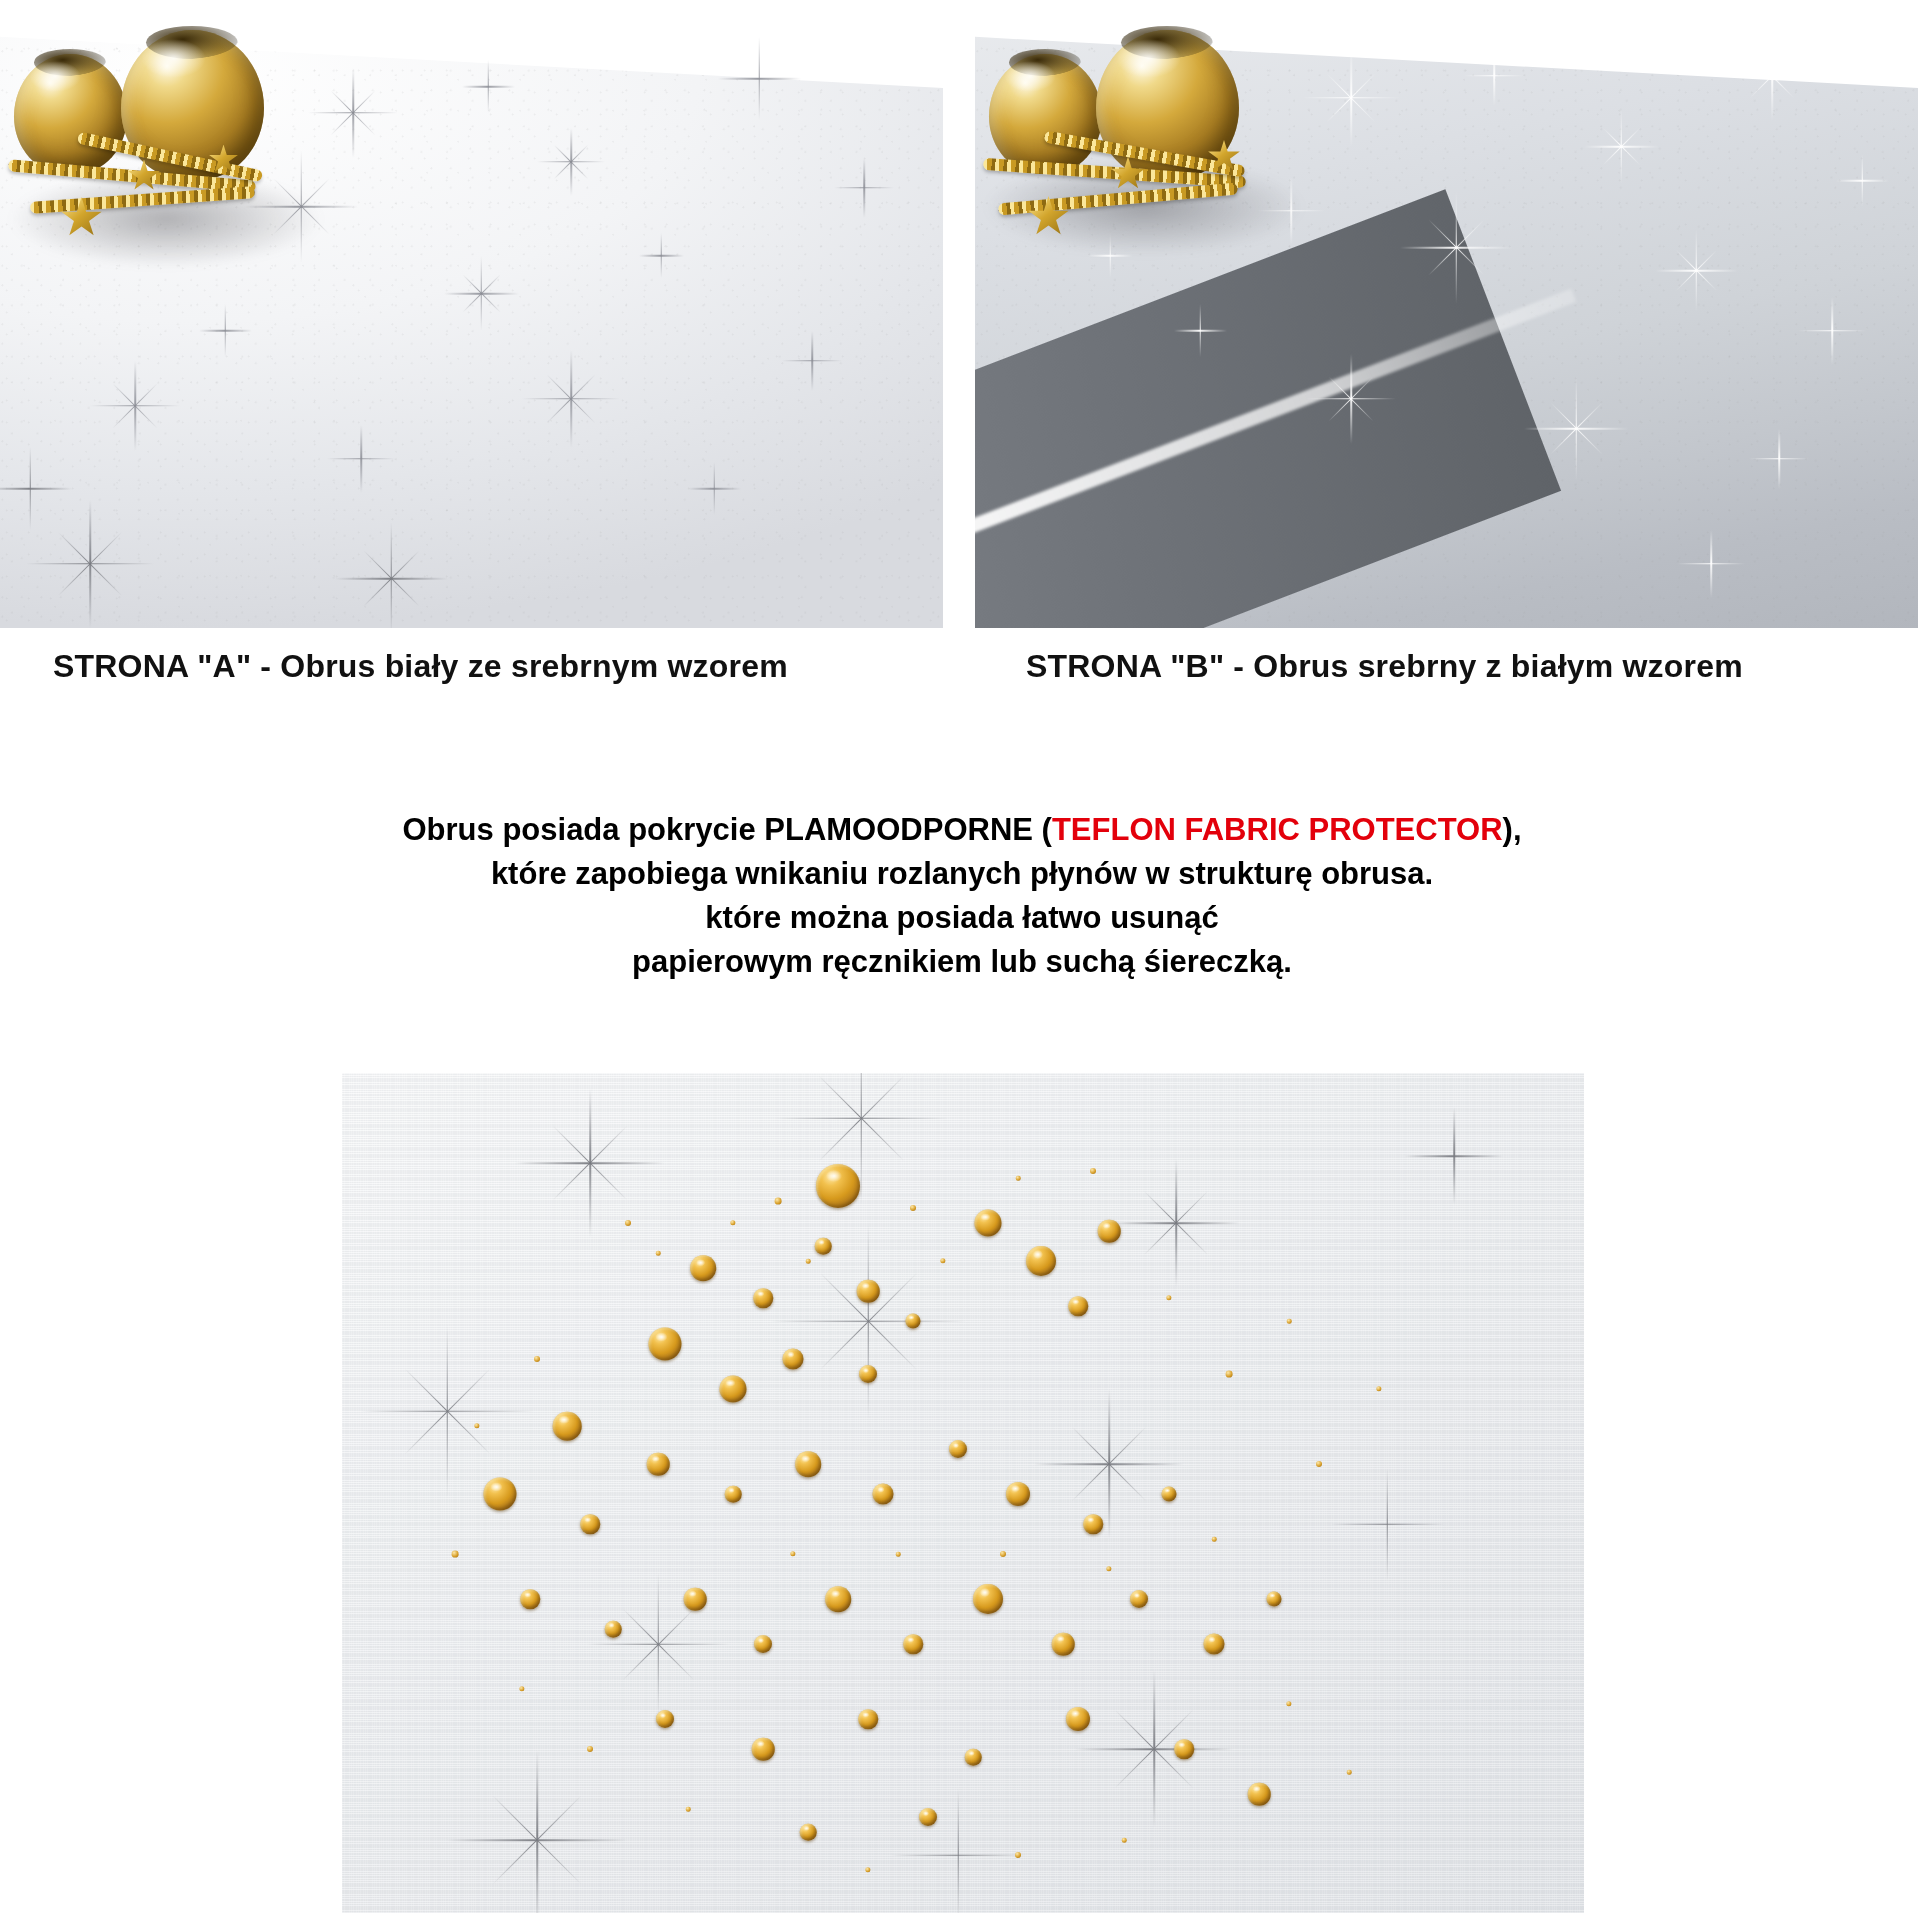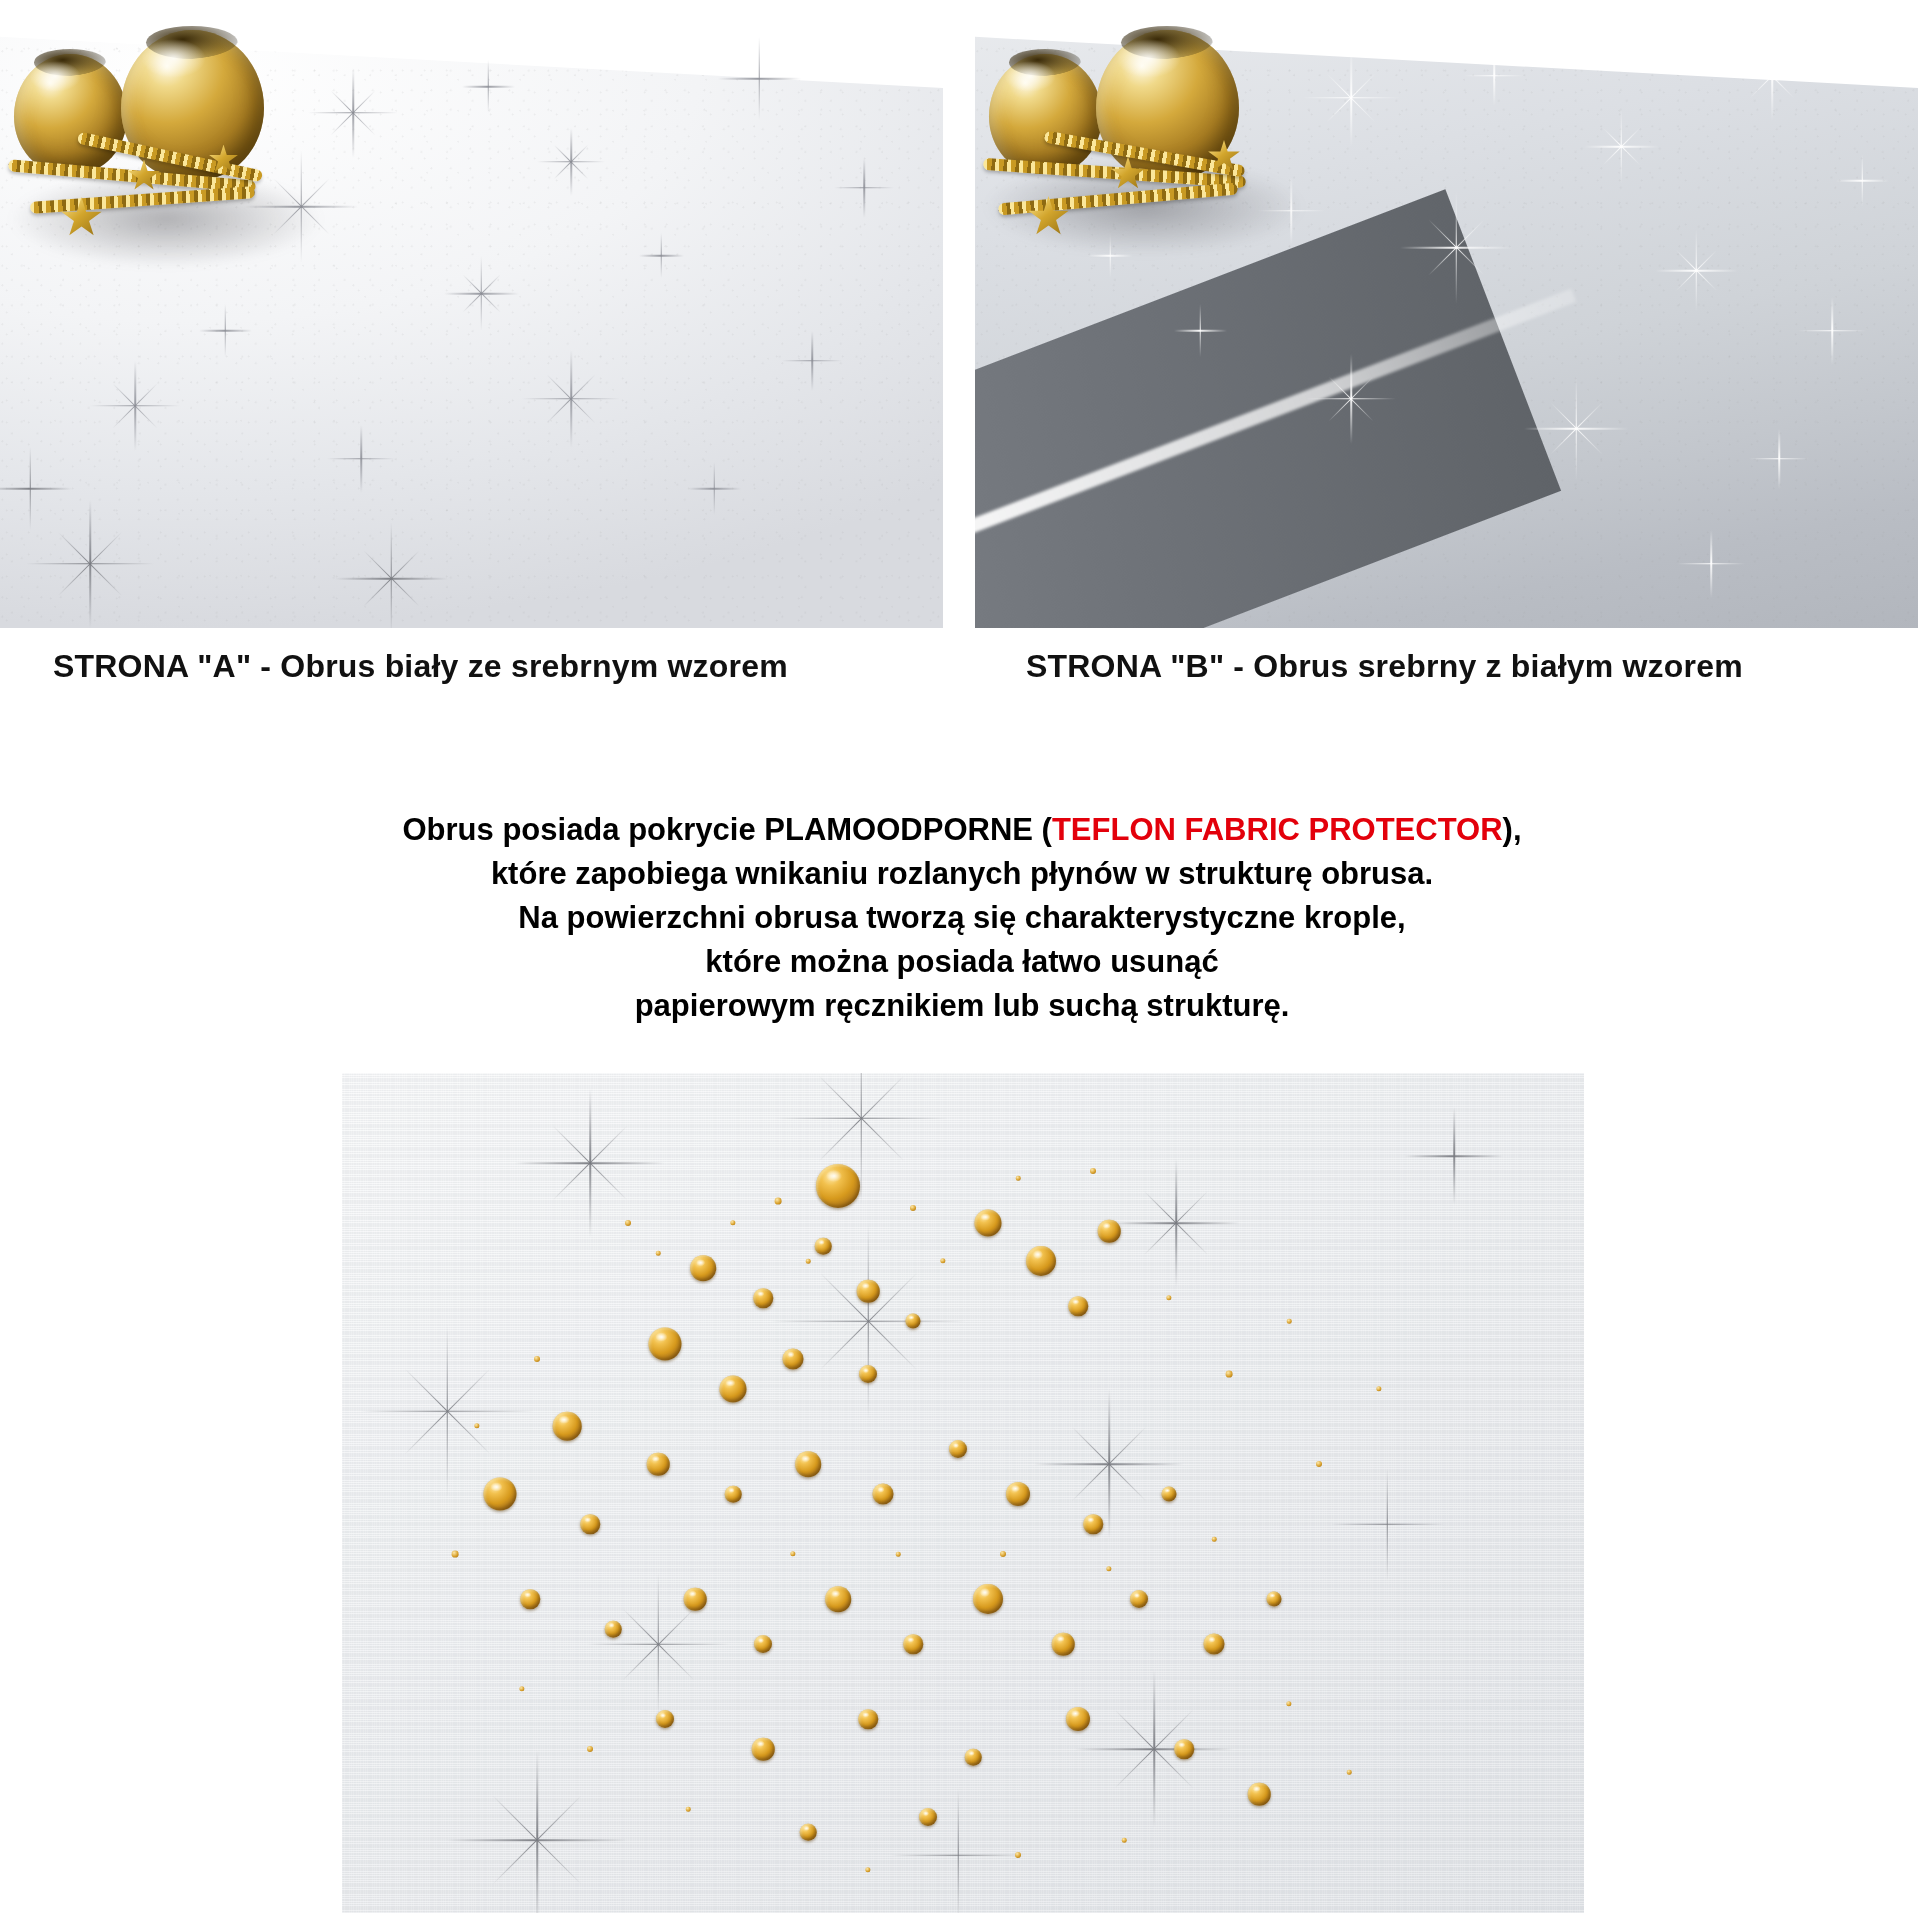--- a/index.html
+++ b/index.html
@@ -503,23 +503,22 @@
 </div>
 
 <div class="caption-row">
   <div class="caption left">STRONA  "A" - Obrus biały ze srebrnym wzorem</div>
   <div class="caption right">STRONA  "B" - Obrus srebrny z białym wzorem</div>
 </div>
 
 <div class="teflon">
   <p><span>Obrus posiada pokrycie PLAMOODPORNE (</span><span class="hl">TEFLON FABRIC PROTECTOR</span><span>),</span></p>
   <p>które zapobiega wnikaniu rozlanych płynów w strukturę obrusa.</p>
-  <p>Na powierzchni obrusa tworzą się charakterystyczne krople,</p>
   <p>które można posiada łatwo usunąć</p>
-  <p>papierowym ręcznikiem lub suchą strukturę.</p>
+  <p>papierowym ręcznikiem lub suchą śiereczką.</p>
 </div>
 
 <div class="drops-photo">
   <div class="weave"></div>
 
   <div class="star glitter" style="left:248px;top:90px;width:150px;height:150px">
       <i class="h"></i>
       <i class="v"></i>
       <i class="d1"></i>
       <i class="d2"></i>

